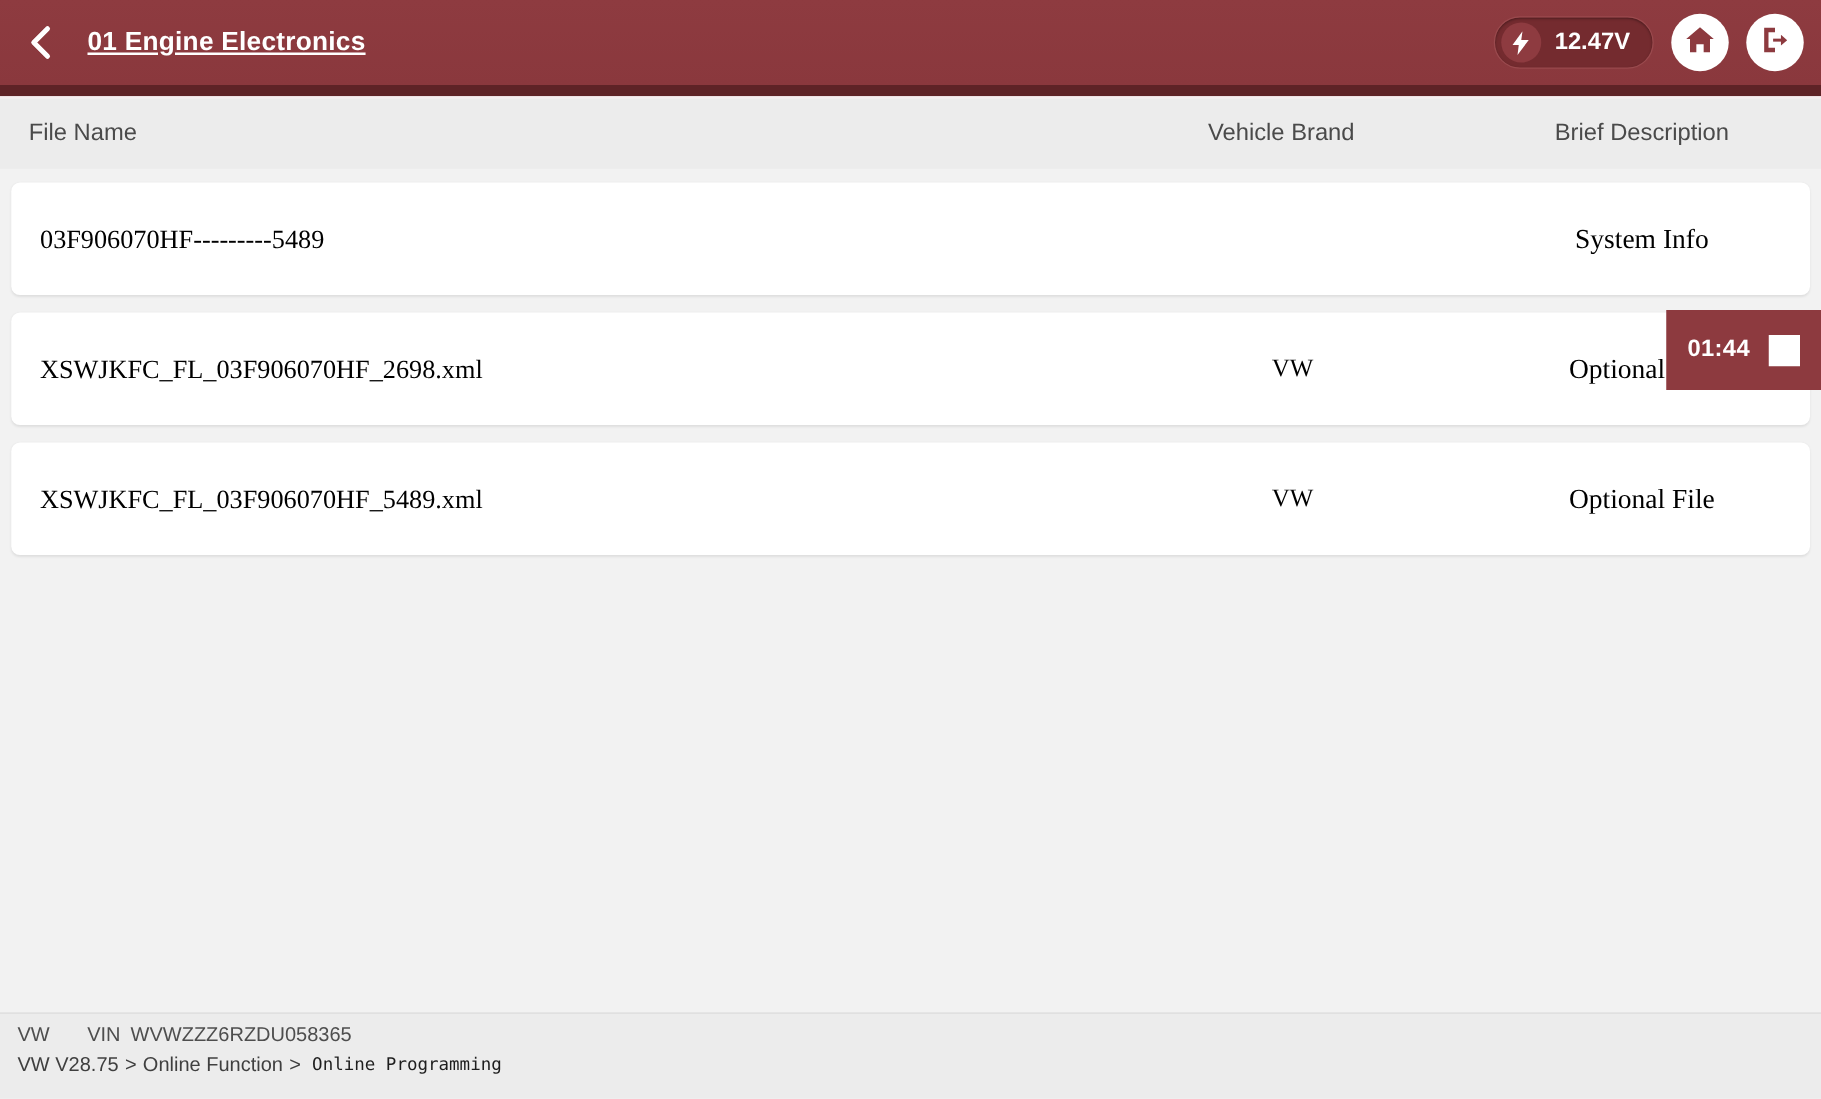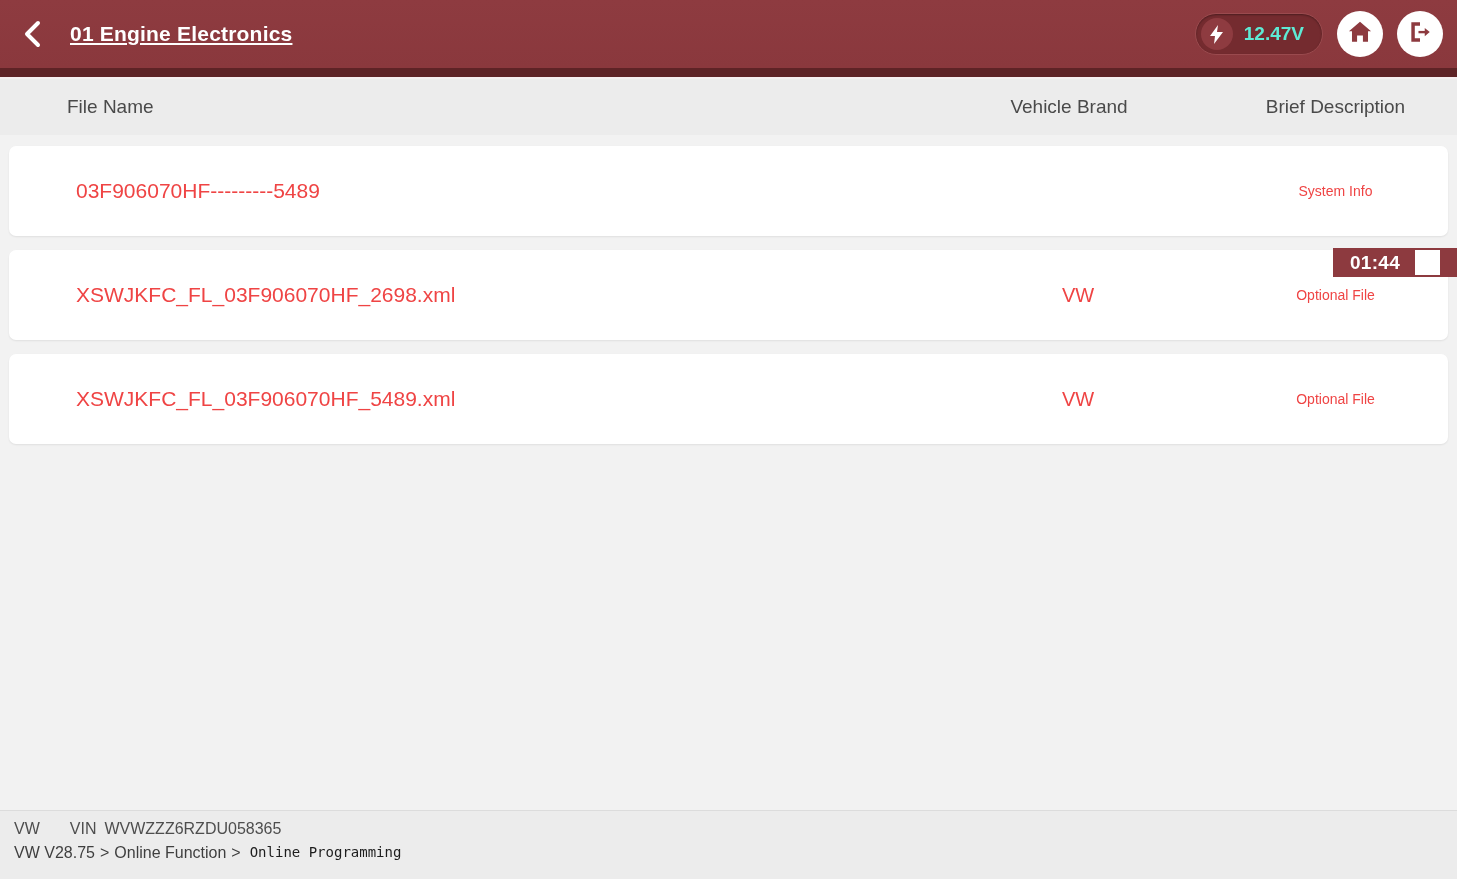--- a/index.html
+++ b/index.html
@@ -79,21 +79,21 @@
     width: 32px;
     height: 32px;
     border-radius: 50%;
     background: #8e3b40;
     display: flex;
     align-items: center;
     justify-content: center;
     flex: 0 0 auto;
   }
   .voltage-text {
-    color: #5eead4;
+    color: #ffffff;
     font-size: 19px;
     font-weight: bold;
     margin-left: 11px;
     white-space: nowrap;
   }
 
   .circle-btn {
     width: 46px;
     height: 46px;
     border-radius: 50%;
@@ -119,53 +119,54 @@
     height: 56px;
     background: #ececec;
     padding: 0 0 0 23px;
     margin: 0 -9px;
   }
   .th {
     font-size: 19px;
     color: #4a4a4a;
     white-space: nowrap;
   }
-  .col-file   { width: 857px; flex: 0 0 auto; text-align: left; margin-left: 44px; }
+  .col-file   { width: 857px; flex: 0 0 auto; text-align: left; }
   .col-brand  { width: 290px; flex: 0 0 auto; text-align: center; }
   .col-desc   { flex: 1 1 auto; text-align: center; }
 
   .rows { padding-top: 11px; }
 
   .row {
     display: flex;
     align-items: center;
     height: 90px;
     background: #ffffff;
     border-radius: 7px;
     margin-bottom: 14px;
     padding-left: 23px;
     box-shadow: 0 1px 2px rgba(0,0,0,.08);
     cursor: pointer;
   }
   .cell {
     font-size: 21px;
-    color: #ef4444;
+    color: #000000;
     white-space: nowrap;
     overflow: hidden;
+    font-family: Liberation Serif, serif;
   }
   .cell.brand { font-size: 20px; }
-  .cell.desc  { font-size: 14px; }
+  .cell.desc  { font-size: 22px; }
 
   
   .timer-overlay {
     position: absolute;
     left: 1333px;
     top: 169px;
     width: 124px;
-    height: 29px;
+    height: 64px;
     background: #8d3a3f;
     display: flex;
     align-items: center;
     justify-content: center;
     gap: 15px;
     z-index: 50;
   }
   .timer-text {
     color: #ffffff;
     font-size: 19px;

